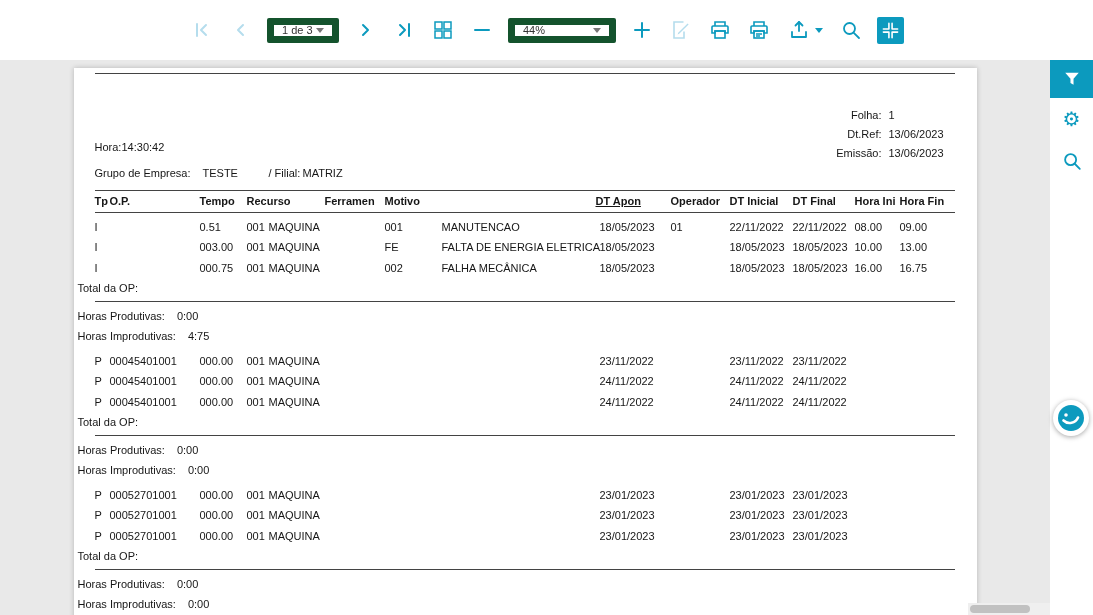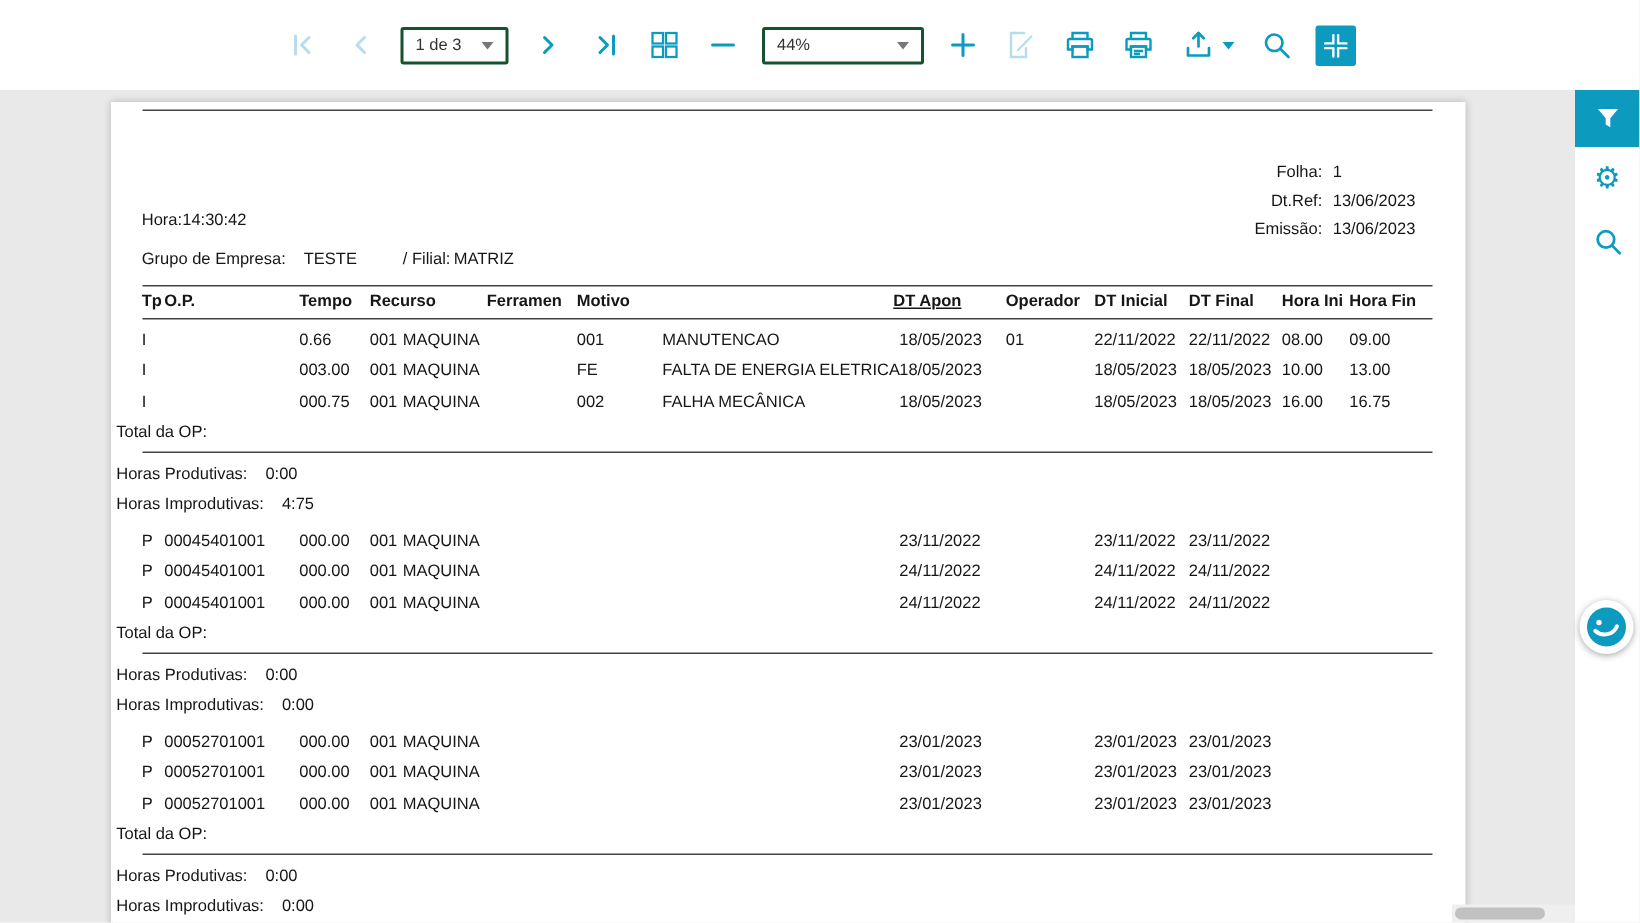--- a/index.html
+++ b/index.html
@@ -6,21 +6,21 @@
   html,body{width:1093px;height:615px;overflow:hidden}
   body{font-family:"Liberation Sans",sans-serif;background:#e9e9e9;position:relative}
 
   
   .toolbar{position:absolute;top:0;left:0;width:1093px;height:60px;background:#fff;
            display:flex;align-items:center;justify-content:center;gap:13px;z-index:3}
   .tb{width:26px;height:26px;border:none;background:none;display:flex;align-items:center;
       justify-content:center;color:#0c9abe;cursor:pointer;padding:0}
   .tb.dis{color:#b5dded}
   .tb svg{display:block}
-  .select{height:25px;border:2px solid #14532d;border-radius:2px;background:#fff;display:flex;
+  .select{height:25px;border:7px solid #14532d;border-radius:2px;background:#fff;display:flex;
           align-items:center;justify-content:space-between;padding:0 8px;font-size:11px;color:#333;cursor:pointer}
   .sel-page{width:72px}.sel-zoom{width:108px}
   .caret{width:0;height:0;border-left:4px solid transparent;border-right:4px solid transparent;border-top:5px solid #777}
   .tb-exp{width:40px}
   .exp-caret{border-top-color:#0c9abe;margin-left:4px}
   .tb-collapse{width:27px;height:27px;background:#0c9abe;border-radius:2px}
 
   
   .viewport{position:absolute;top:60px;left:0;width:1050px;height:555px;overflow:hidden}
   .page{position:relative;width:903px;margin:8px auto 0;background:#fff;height:1400px;
@@ -194,21 +194,21 @@
         <span class="cell" style="left: 656px;">DT Inicial</span>
         <span class="cell" style="left: 719px;">DT Final</span>
         <span class="cell" style="left: 781px;">Hora Ini</span>
         <span class="cell" style="left: 826px;">Hora Fin</span>
       </div>
     <div class="rline m0"></div>
     <div>
         <div class="group">
           <div class="trow">
             <span class="cell" style="left: 21px;">I</span>
-            <span class="cell" style="left: 126px;">0.66</span>
+            <span class="cell" style="left: 126px;">0.51</span>
             <span class="cell" style="left: 173px;">001</span>
             <span class="cell" style="left: 195px;">MAQUINA</span>
             <span class="cell" style="left: 311px;">001</span>
             <span class="cell" style="left: 368px;">MANUTENCAO</span>
             <span class="cell" style="left: 526px;">18/05/2023</span>
             <span class="cell" style="left: 597px; text-align: center;">01</span>
             <span class="cell" style="left: 656px;">22/11/2022</span>
             <span class="cell" style="left: 719px;">22/11/2022</span>
             <span class="cell" style="left: 781px;">08.00</span>
             <span class="cell" style="left: 826px;">09.00</span>

